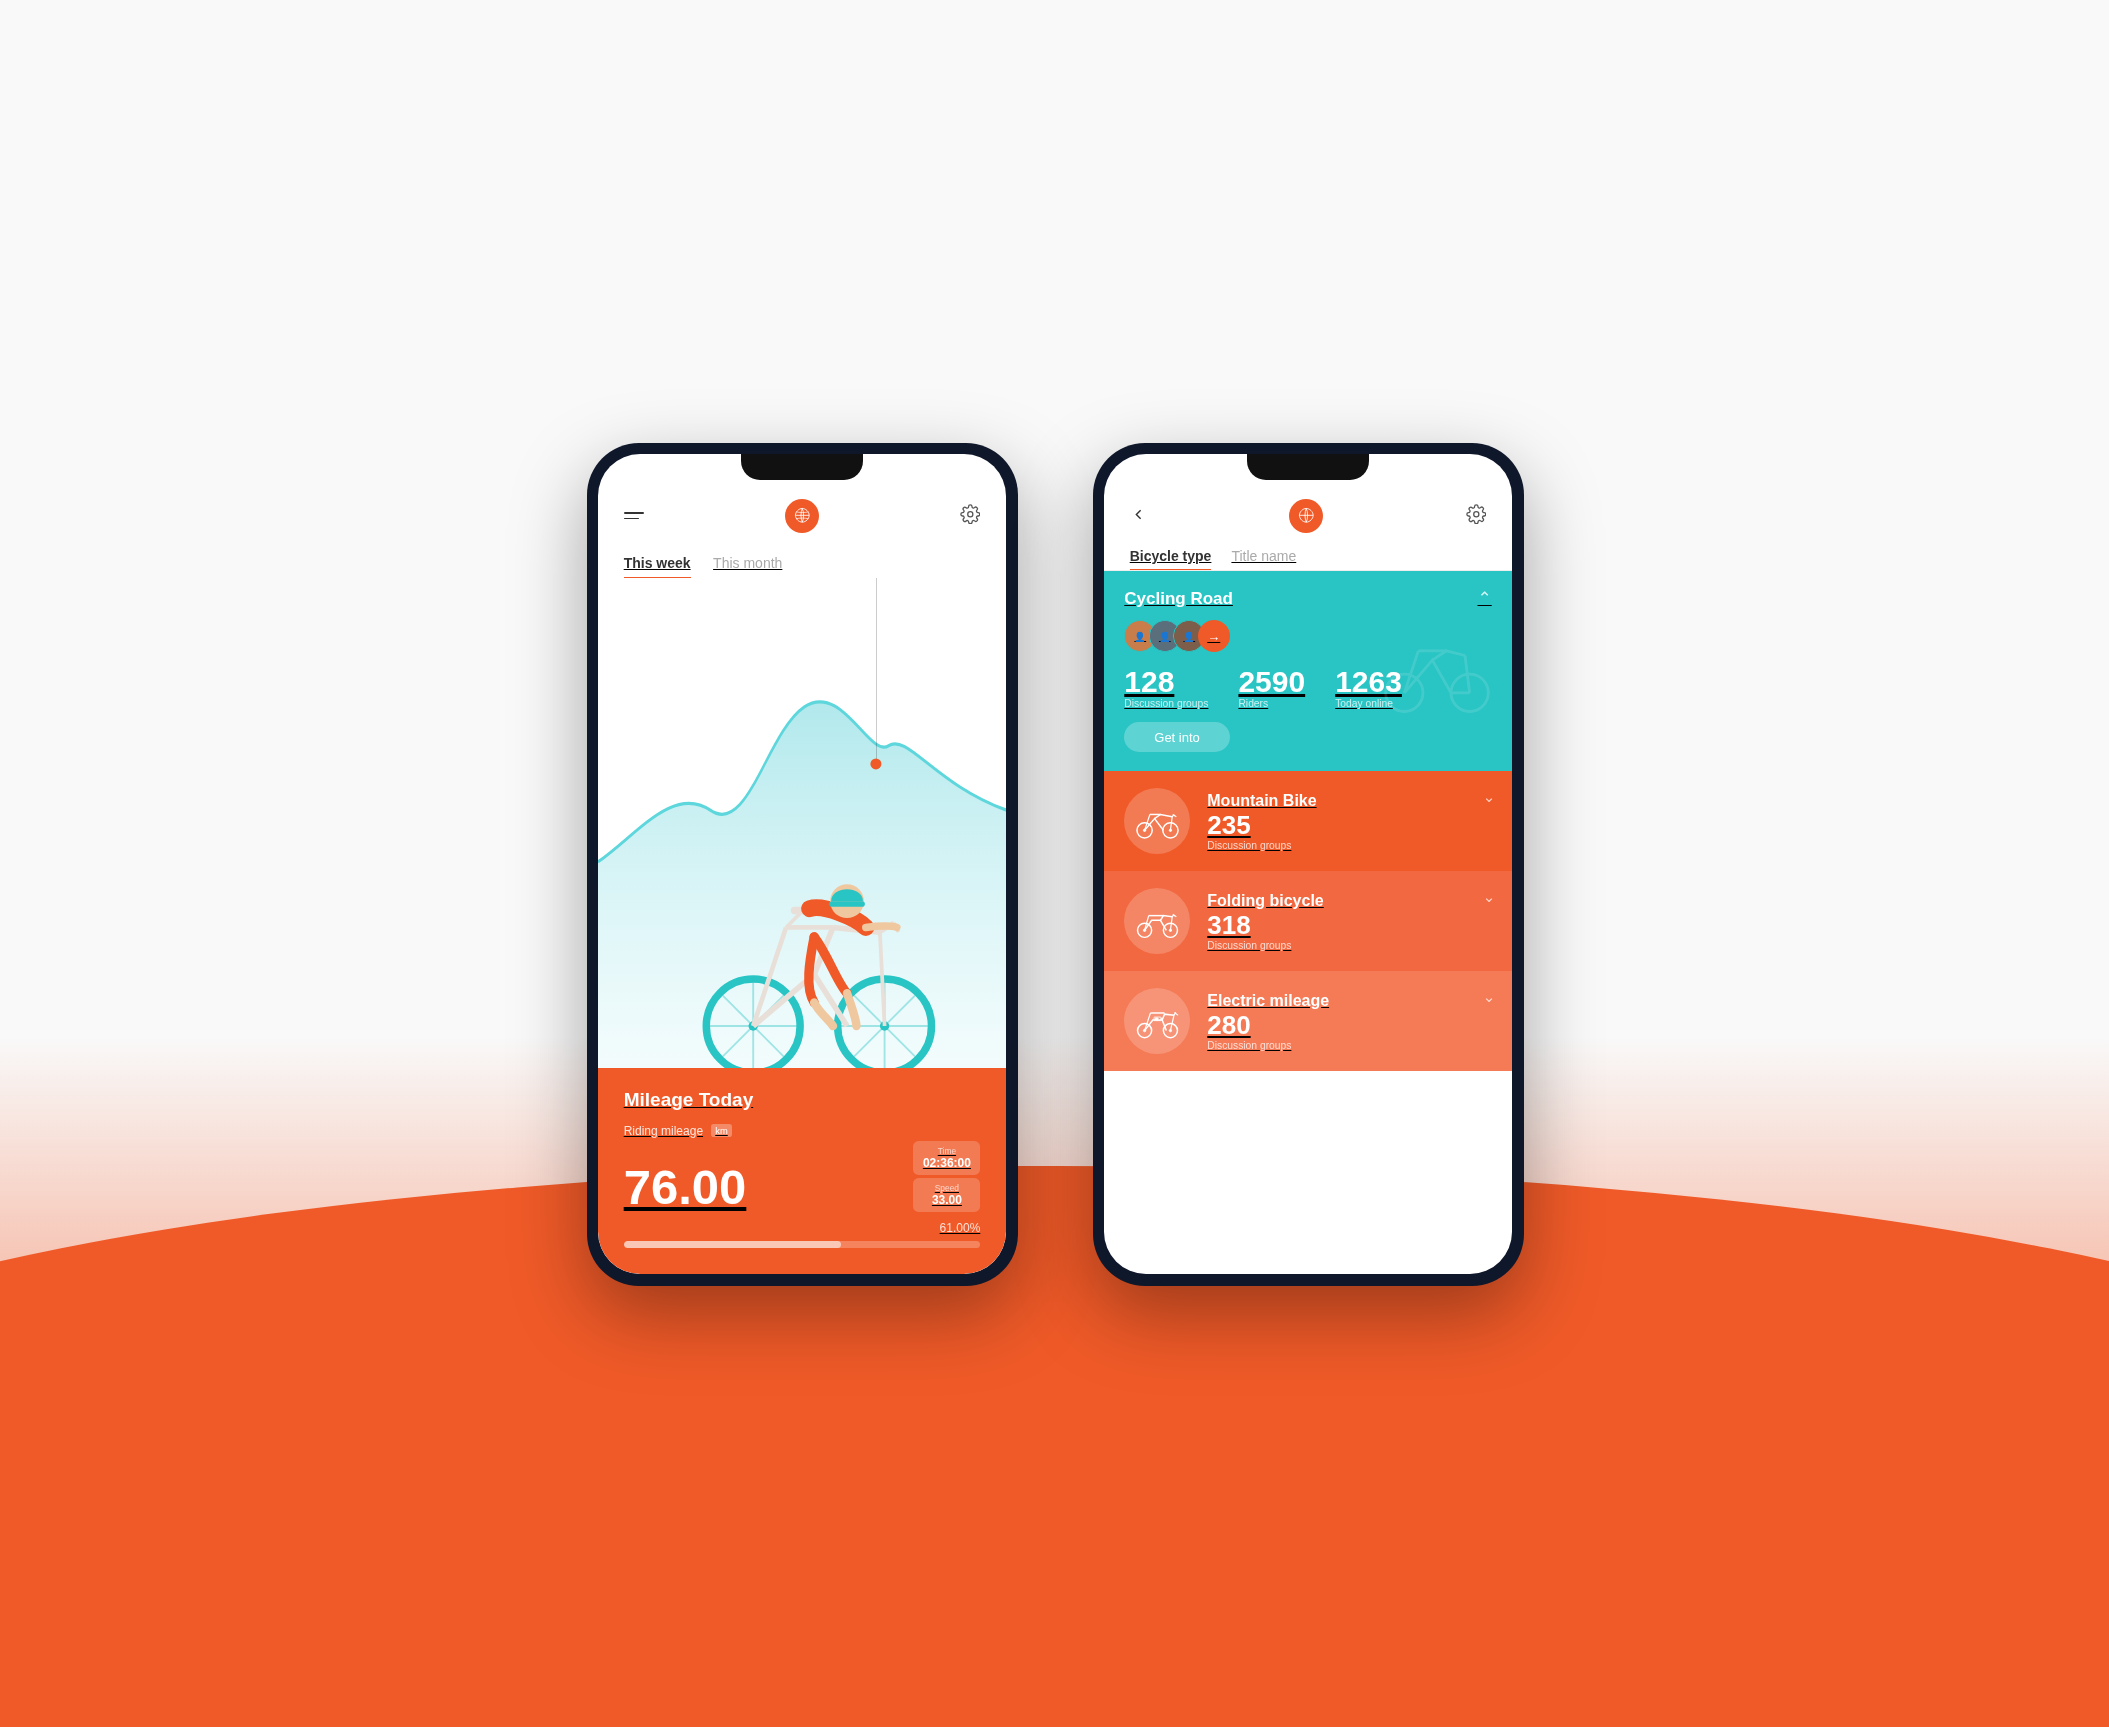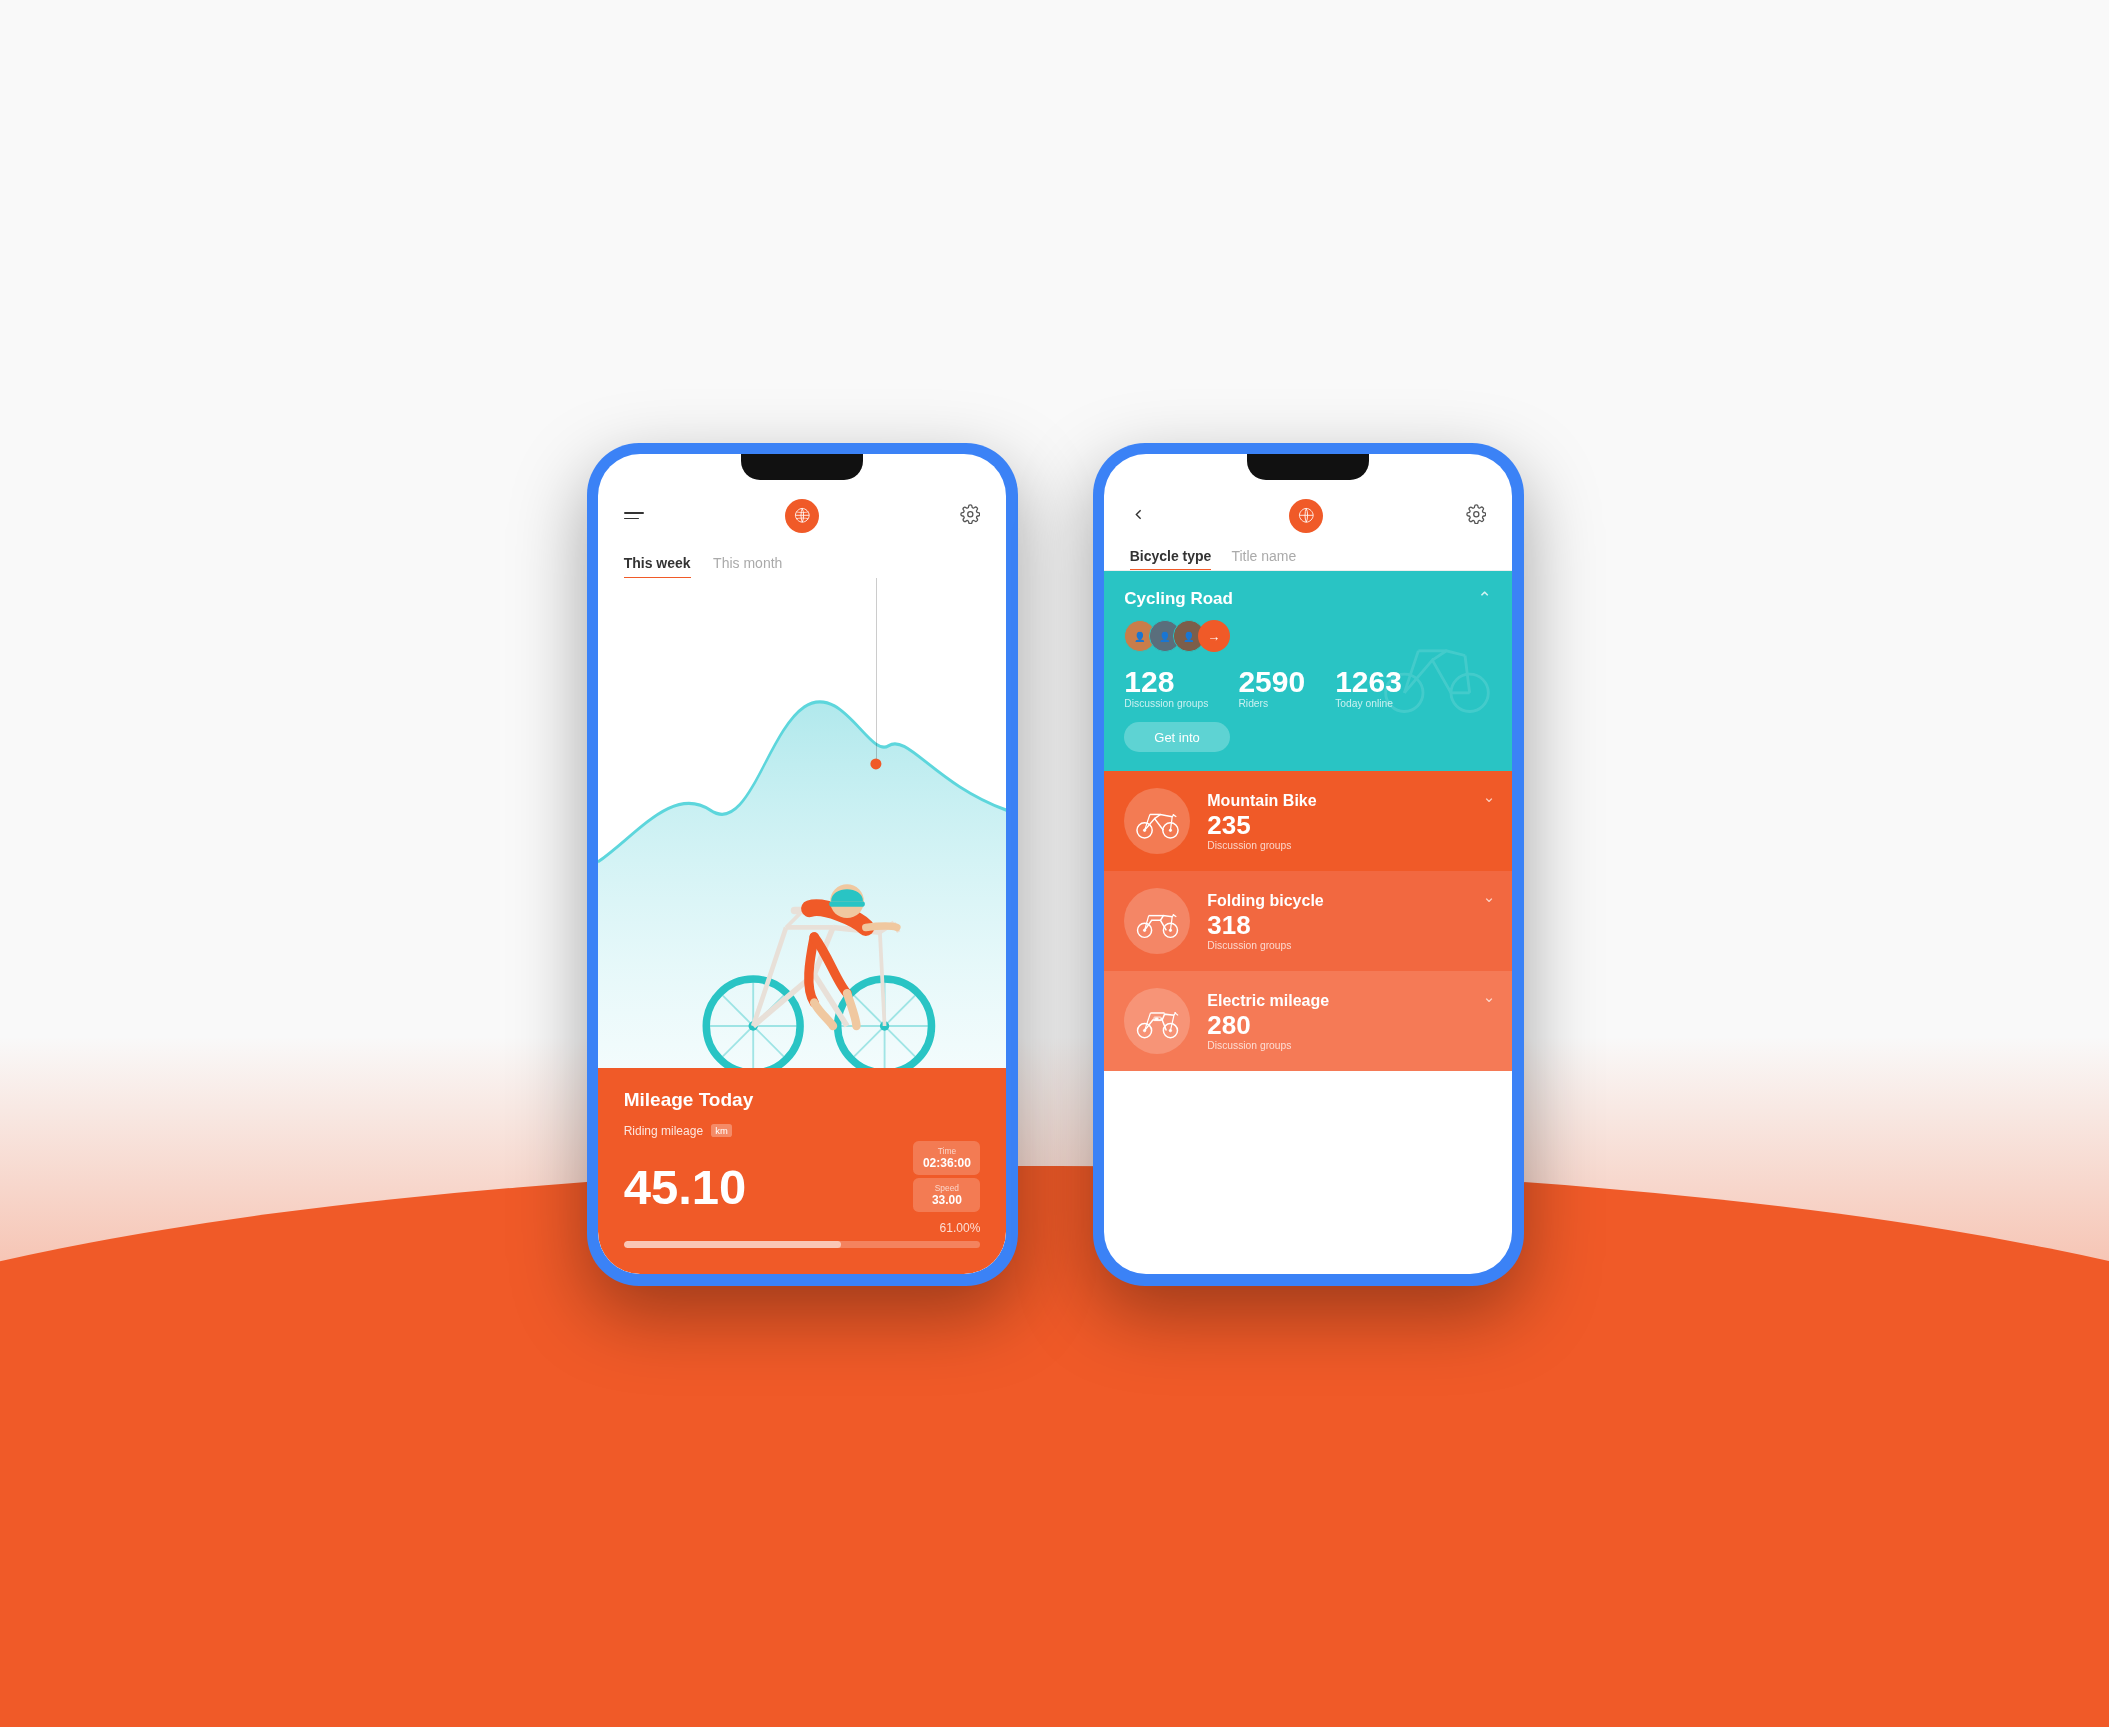--- a/index.html
+++ b/index.html
@@ -32,25 +32,26 @@
 
     .phone-wrapper {
       position: relative;
       z-index: 1;
     }
 
     
     .phone {
       width: 431px;
       height: 843px;
-      background: #3b82f6;
+      background: #0f172a;
       border-radius: 52px;
       padding: 11.2px;
       box-shadow: 0 28px 75px rgba(0,0,0,0.35);
       position: relative;
+      text-decoration: underline;
     }
 
     .phone-screen {
       width: 100%;
       height: 100%;
       background: #fff;
       border-radius: 42px;
       overflow: hidden;
       position: relative;
     }
@@ -566,21 +567,21 @@
 
         <div class="phone1-bottom">
           <div class="mileage-title">Mileage Today</div>
 
           <div class="mileage-label-row">
             <span class="mileage-label">Riding mileage</span>
             <span class="km-badge">km</span>
           </div>
 
           <div class="mileage-row">
-            <span class="mileage-value">45.10</span>
+            <span class="mileage-value">76.00</span>
             <div class="stats-boxes">
               <div class="stat-box">
                 <div class="stat-box-label">Time</div>
                 <div class="stat-box-value">02:36:00</div>
               </div>
               <div class="stat-box">
                 <div class="stat-box-label">Speed</div>
                 <div class="stat-box-value">33.00</div>
               </div>
             </div>

